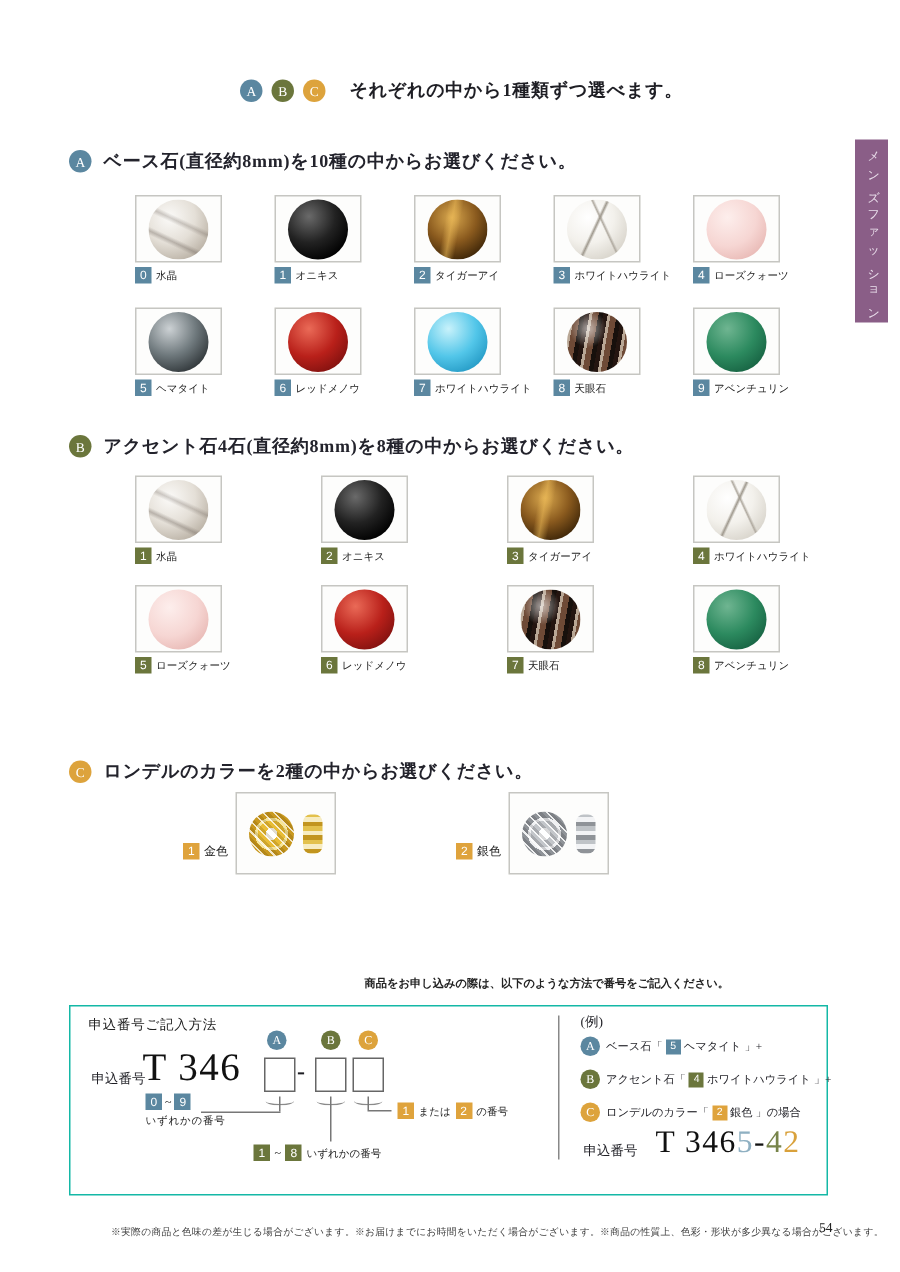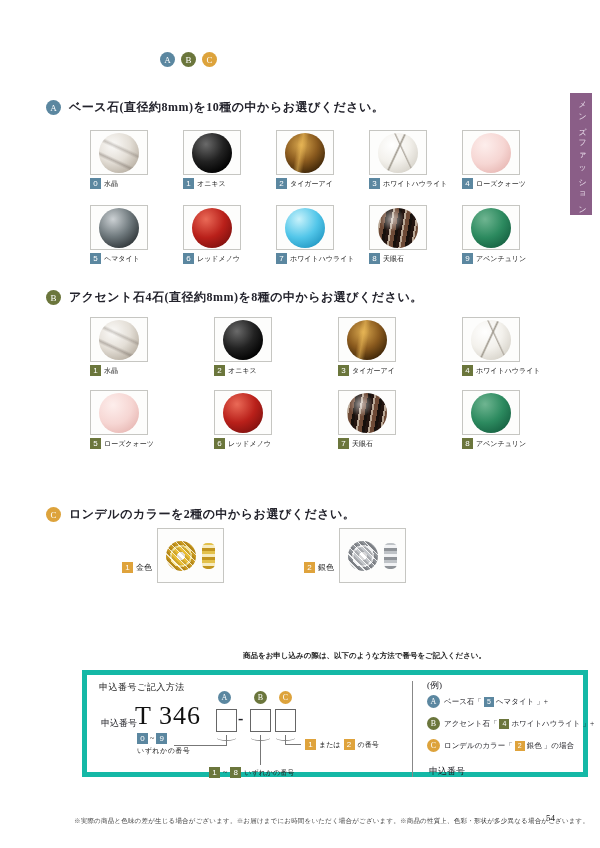--- a/index.html
+++ b/index.html
@@ -63,22 +63,22 @@
      radial-gradient(circle, #ffffff 0 4px, #e9bd35 4px 9px, #f6e59a 9px 11px, #c9991f 11px 15px);}
   .silver-face{background:
      repeating-linear-gradient(45deg, rgba(255,255,255,0) 0 2px, rgba(255,255,255,.85) 2px 3px, rgba(40,40,45,.18) 3px 5px),
      radial-gradient(circle, #ffffff 0 4px, #c3c6ca 4px 9px, #f0f1f3 9px 11px, #8f9398 11px 15px);}
   .rondelle-side{width:13px;height:26px;border-radius:5px;}
   .gold-side{background:repeating-linear-gradient(0deg, #c2951f 0 3px, #f7ecc0 3px 6px, #e3c14c 6px 9px);}
   .silver-side{background:repeating-linear-gradient(0deg, #8f9398 0 3px, #f2f3f5 3px 6px, #bfc3c7 6px 9px);}
   
   .order-heading{position:absolute;left:40px;top:643px;font-size:13px;letter-spacing:1.5px;color:#222;}
   .order-sub{position:absolute;left:236px;top:651px;font-size:7.5px;font-weight:bold;color:#222;margin-left:7px;}
-  .order-box{position:absolute;left:46px;top:670px;width:506px;height:107px;border:5px solid #14b8a6;
-        box-sizing:border-box;background:#fff;margin-left:36px;}
+  .order-box{position:absolute;left:46px;top:670px;width:506px;height:127px;border:1px solid #14b8a6;
+        box-sizing:border-box;background:#fff;}
   .box-title{position:absolute;left:12px;top:6px;font-size:9px;color:#222;letter-spacing:.5px;}
   .form-circle{position:absolute;width:13px;height:13px;font-size:8px;}
   .form-label{position:absolute;left:14px;top:42px;font-size:9px;}
   .form-prefix{position:absolute;left:48px;top:26px;font-size:26px;letter-spacing:1px;color:#111;}
   .blankbox{position:absolute;width:21px;height:23px;border:1px solid #666;background:#fff;top:34px;box-sizing:border-box;}
   .form-hyphen{position:absolute;left:151px;top:35px;font-size:16px;font-weight:bold;}
   .squiggle{position:absolute;top:60px;width:19px;height:5px;border-bottom:1px solid #8a8a8a;border-radius:50%;}
   .vline{position:absolute;width:1px;background:#777;}
   .hline{position:absolute;height:1px;background:#777;}
   .note{position:absolute;font-size:7px;color:#222;}
@@ -101,20 +101,21 @@
 </style>
 </head>
 <body>
 
 <div class="page">
 
   <div class="intro">
     <span class="circle-badge abc-a">A</span>
     <span class="circle-badge abc-b">B</span>
     <span class="circle-badge abc-c">C</span>
+    <span class="intro-text">それぞれの中から1種類ずつ選べます。</span>
   </div>
 
   <div class="side-tab">メンズファッション</div>
 
   <div class="sec-header" style="top:99px;">
     <span class="circle-badge abc-a">A</span>
     <span class="sec-title">ベース石(直径約8mm)を10種の中からお選びください。</span>
   </div>
   <div class="grid grid-a" id="grid-a">
       <div class="cell">
@@ -386,17 +387,20 @@
       <span class="circle-badge abc-c ex-circle">C</span>
       <span class="ex-text">
         <span>ロンデルのカラー「</span>
         <span class="num-badge badge-c ex-badge">2</span>
         <span>銀色</span>
         <span>」の場合</span>
       </span>
     </div>
 
     <div class="result-label">申込番号</div>
+    <div class="result-num">
+      <span>T 346</span><span class="res-a">5</span><span>-</span><span class="res-b">4</span><span class="res-c">2</span>
+    </div>
   </div>
 
   <div class="footer-note">※実際の商品と色味の差が生じる場合がございます。※お届けまでにお時間をいただく場合がございます。※商品の性質上、色彩・形状が多少異なる場合がございます。</div>
   <div class="page-num">54</div>
 </div>
 
 </body></html>

